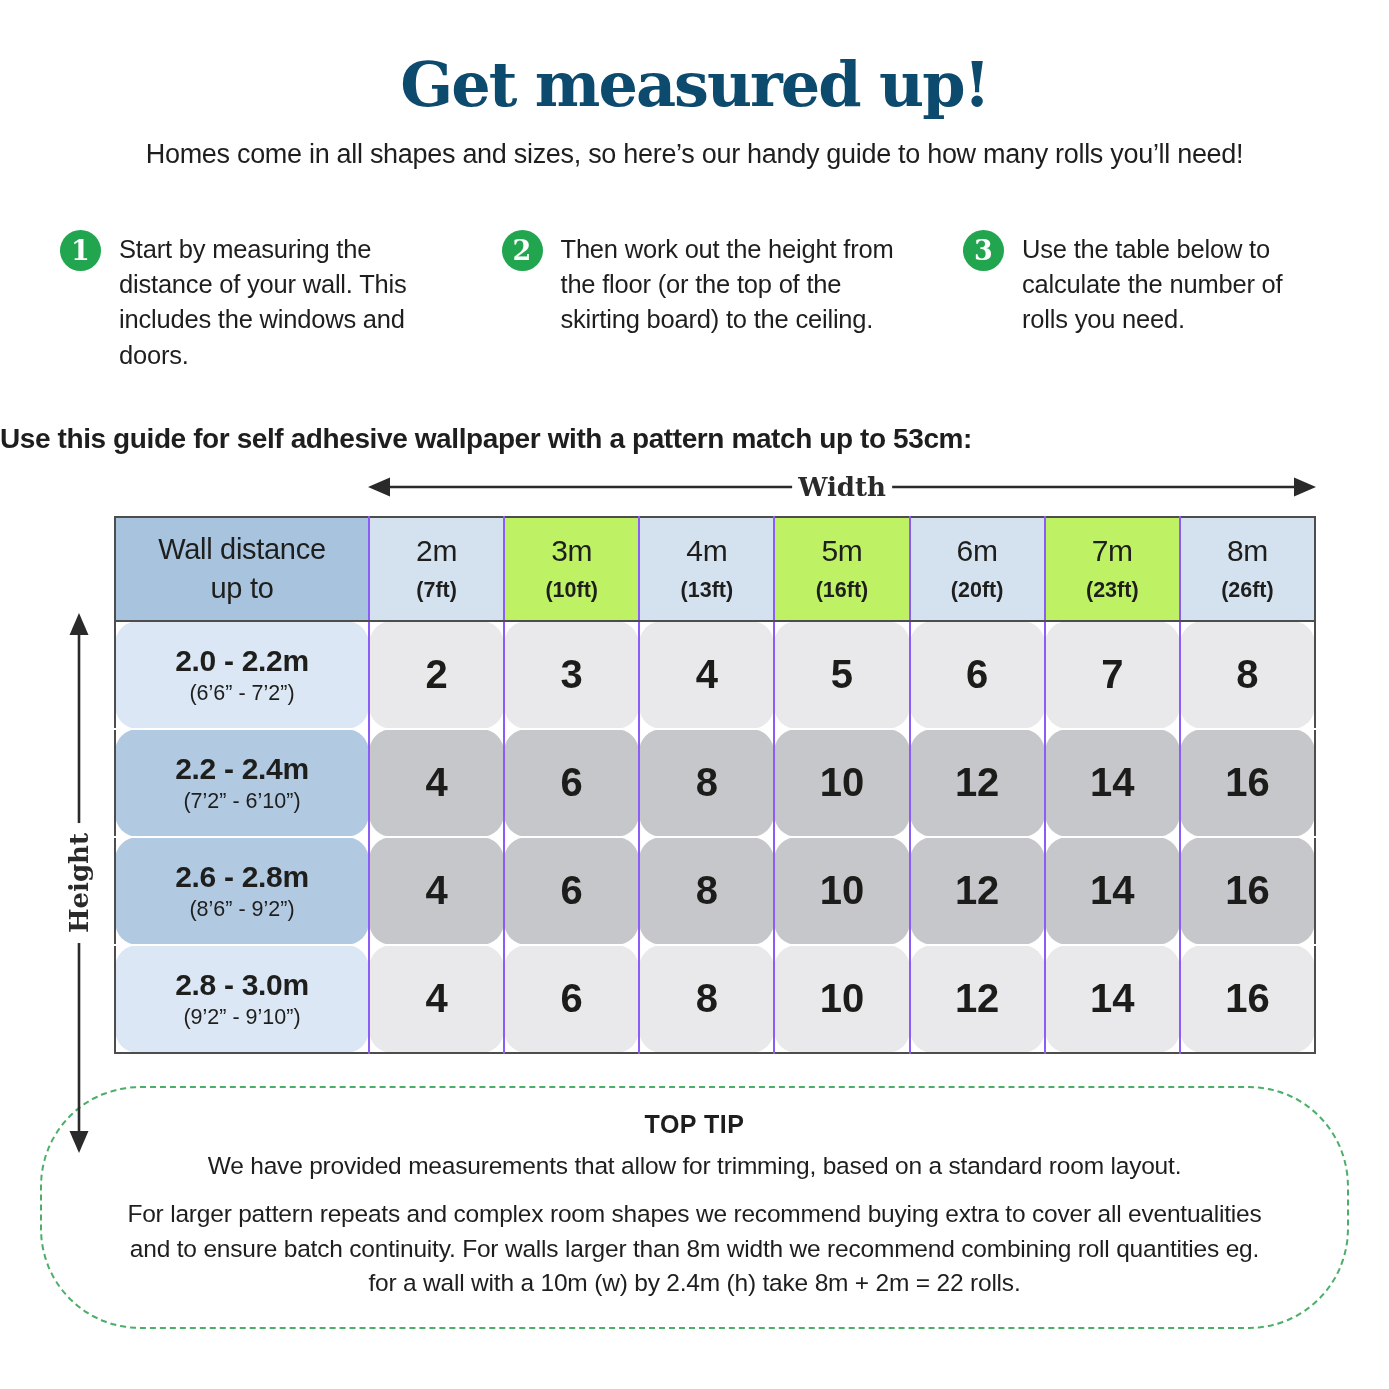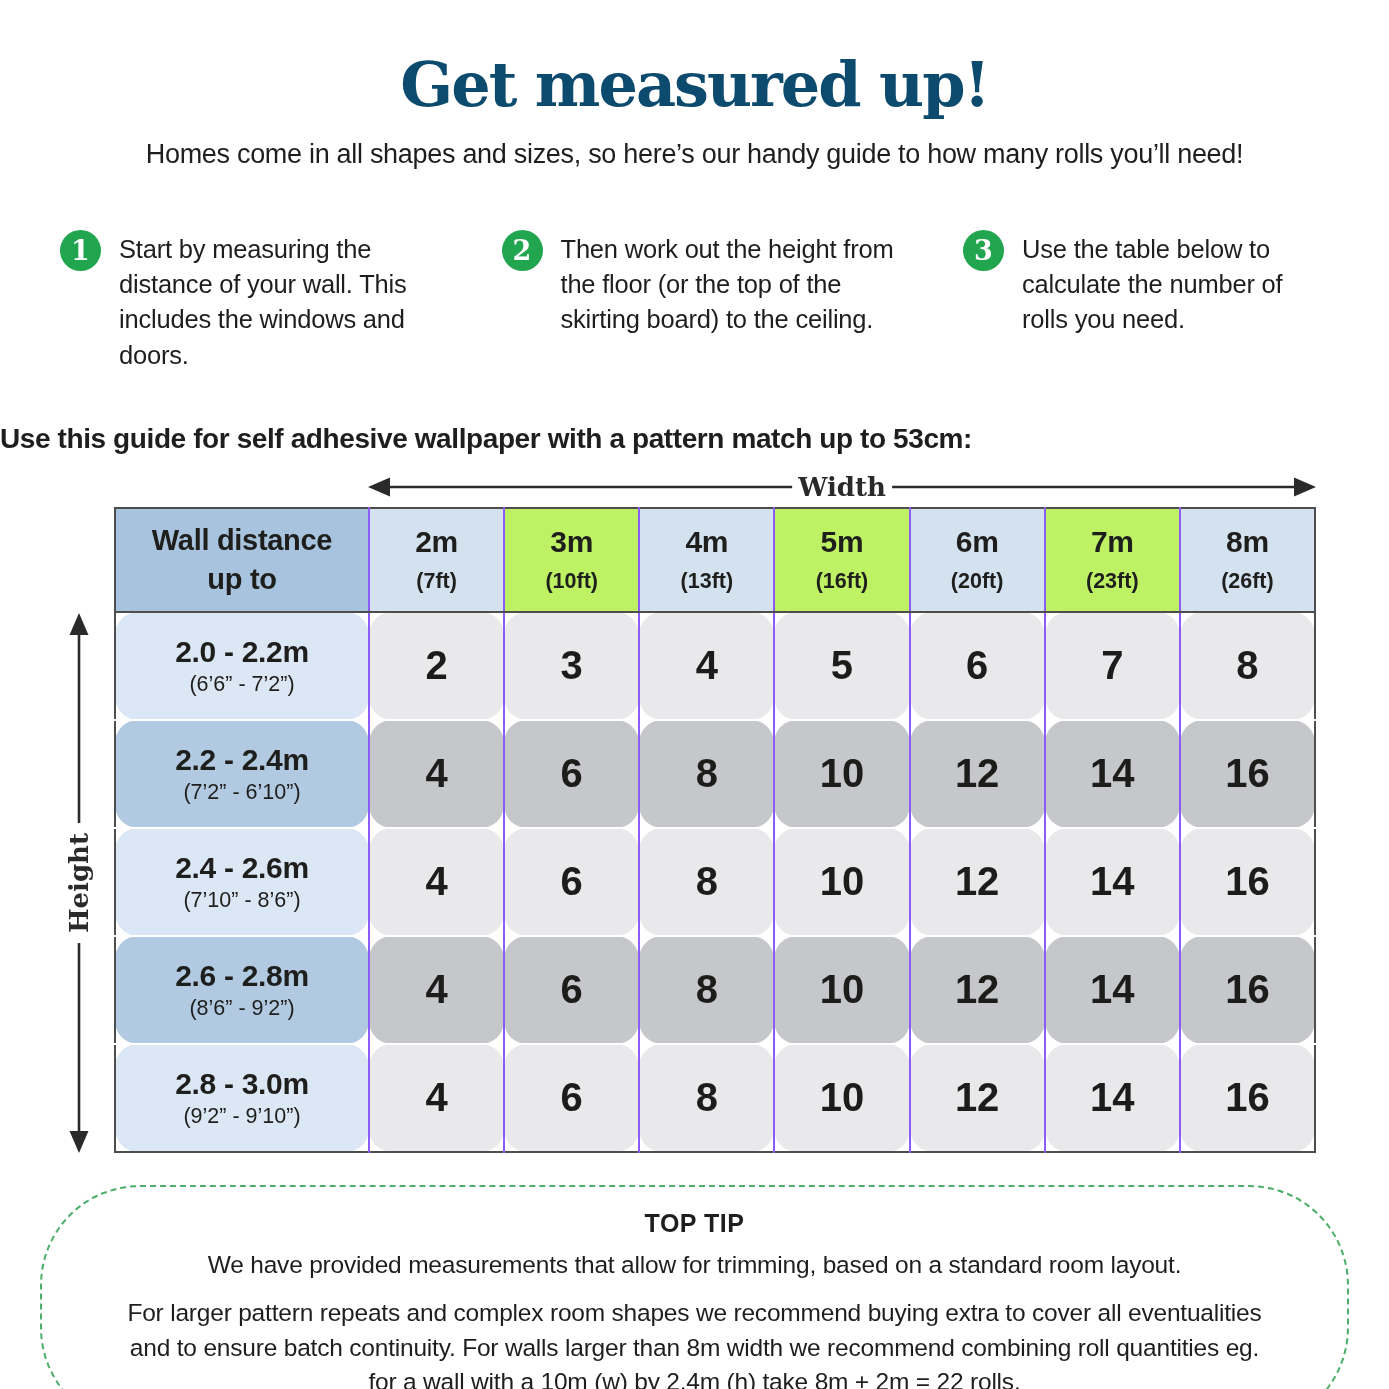--- a/index.html
+++ b/index.html
@@ -59,21 +59,21 @@
     letter-spacing: -0.4px;
   }
 
   .table-zone { position: relative; margin: 18px 0 0 114px; width: 1202px; }
 
   .width-axis {
     position: relative;
     margin-left: 254px;
     width: 948px;
     height: 28px;
-    margin-bottom: 6px;
+    margin-bottom: 15px;
   }
   .width-axis svg { display: block; }
   .axis-label {
     position: absolute;
     left: 50%; top: 50%;
     transform: translate(-50%, -50%);
     background: #ffffff;
     padding: 0 6px;
     font-family: "DejaVu Serif", serif;
     font-weight: bold;
@@ -111,21 +111,21 @@
   tbody td { height: 108px; border-top: 2px solid #ffffff; border-radius: 23px; }
 
   thead th.corner    { background: #a8c3de; }
   thead th.c-light   { background: #d4e1ef; }
   thead th.c-dark    { background: #bef264; }
   tr.r-light td.rowhead { background: #dbe7f4; }
   tr.r-light td.val     { background: #e9e9eb; }
   tr.r-dark  td.rowhead { background: #b2c9e2; }
   tr.r-dark  td.val     { background: #c5c7ca; }
 
-  .hm { font-weight: bold; font-size: 30px; letter-spacing: -0.3px; }
+  .hm { font-weight: normal; font-size: 30px; letter-spacing: -0.3px; }
   .hf { font-size: 21.5px; margin-top: 10px; }
   .corner .hm { font-size: 29px; line-height: 1.35; }
   .rm { font-weight: bold; font-size: 30px; letter-spacing: -0.3px; }
   .rf { font-size: 21.5px; margin-top: 3px; }
   td.val { font-weight: bold; font-size: 40px; color: #1c1c1a; }
 
   .tip {
     margin: 32px 40px 0;
     border: 2px dashed #4cae68;
     border-radius: 100px;
@@ -246,33 +246,20 @@
           <div class="rf">(7’2” - 6’10”)</div>
         </td>
         <td class="val">4</td>
         <td class="val">6</td>
         <td class="val">8</td>
         <td class="val">10</td>
         <td class="val">12</td>
         <td class="val">14</td>
         <td class="val">16</td>
       </tr>
-      <tr class="r-light">
-        <td class="rowhead">
-          <div class="rm">2.4 - 2.6m</div>
-          <div class="rf">(7’10” - 8’6”)</div>
-        </td>
-        <td class="val">4</td>
-        <td class="val">6</td>
-        <td class="val">8</td>
-        <td class="val">10</td>
-        <td class="val">12</td>
-        <td class="val">14</td>
-        <td class="val">16</td>
-      </tr>
       <tr class="r-dark">
         <td class="rowhead">
           <div class="rm">2.6 - 2.8m</div>
           <div class="rf">(8’6” - 9’2”)</div>
         </td>
         <td class="val">4</td>
         <td class="val">6</td>
         <td class="val">8</td>
         <td class="val">10</td>
         <td class="val">12</td>

